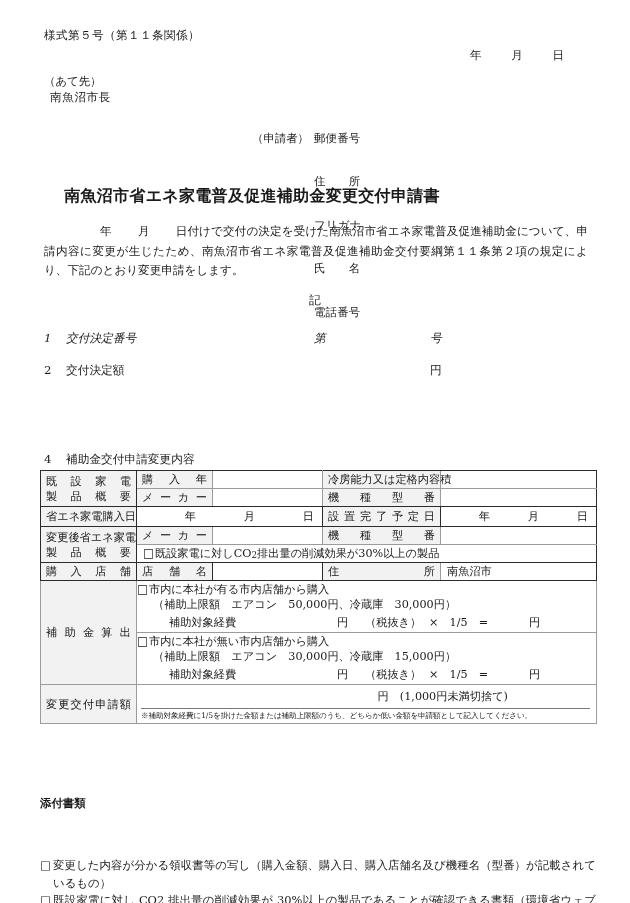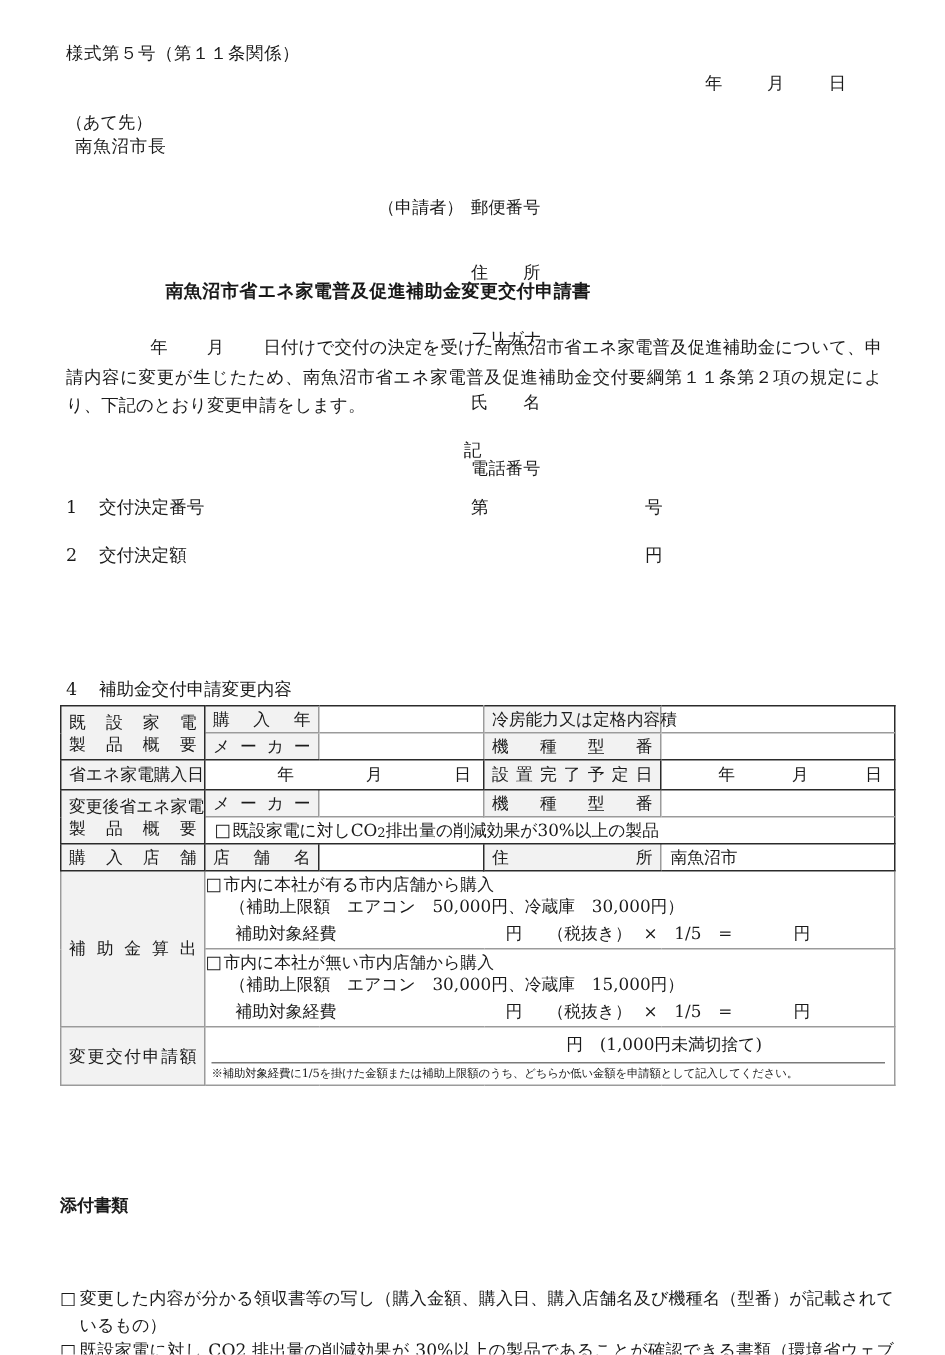--- a/index.html
+++ b/index.html
@@ -86,21 +86,21 @@
     text-align-last: left;
   }
 
   
   .doc-title {
     position: absolute;
     left: 0;
     top: 186px;
     width: 504px;
     text-align: center;
-    font-size: 12px;
+    font-size: 16px;
     font-weight: bold;
     letter-spacing: 0.3px;
   }
 
   
   .body-para {
     position: absolute;
     left: 44px;
     top: 222px;
     width: 544px;
@@ -122,21 +122,21 @@
   }
 
   
   .item {
     position: absolute;
     left: 44px;
     font-size: 11.7px;
     white-space: nowrap;
   }
   .item .num { display: inline-block; width: 22px; }
-  .item-1 { top: 331px; }
+  .item-1 { top: 331px; font-style: italic; }
   .item-2 { top: 363px; }
   .item-3 { top: 395px; }
   .item-4 { top: 452px; }
   .it-dai { position: absolute; left: 270px; }
   .it-gou { position: absolute; left: 386px; }
   .it-yen { position: absolute; left: 386px; }
 
   
   .grid {
     position: absolute;
@@ -192,21 +192,21 @@
   .calcbox { padding: 3px 0 4px 6px; }
   .calc-line1 { height: 16px; line-height: 16px; white-space: nowrap; }
   .calc-line2 { height: 16px; line-height: 16px; padding-left: 16px; white-space: nowrap; }
   .calc-line3 {
     height: 19px;
     line-height: 19px;
     padding-left: 24px;
     white-space: nowrap;
     position: relative;
   }
-  .calc-line3 .lb { position: absolute; left: 20px; }
+  .calc-line3 .lb { position: absolute; left: 32px; }
   .calc-line3 .yen1 { position: absolute; left: 200px; }
   .calc-line3 .tax { position: absolute; left: 228px; }
   .calc-line3 .mul { position: absolute; left: 292px; }
   .calc-line3 .yen2 { position: absolute; left: 392px; }
 
   .amount-cell { padding: 0; }
   .amount-line {
     position: relative;
     height: 22px;
     line-height: 22px;

